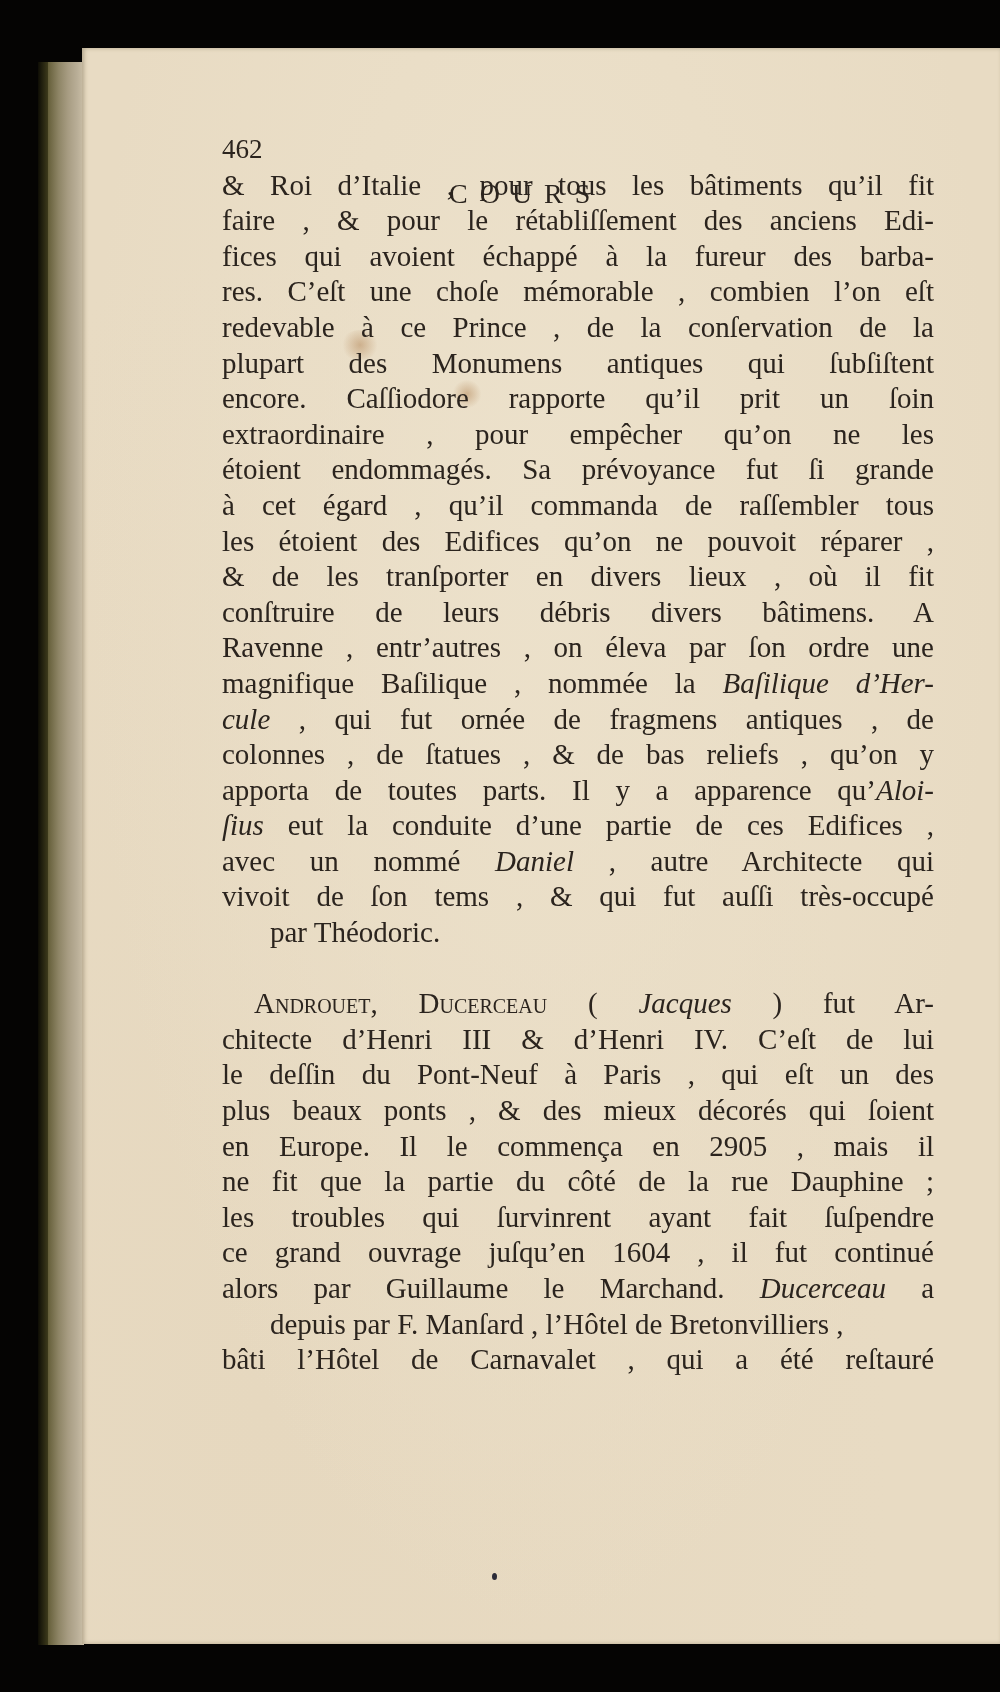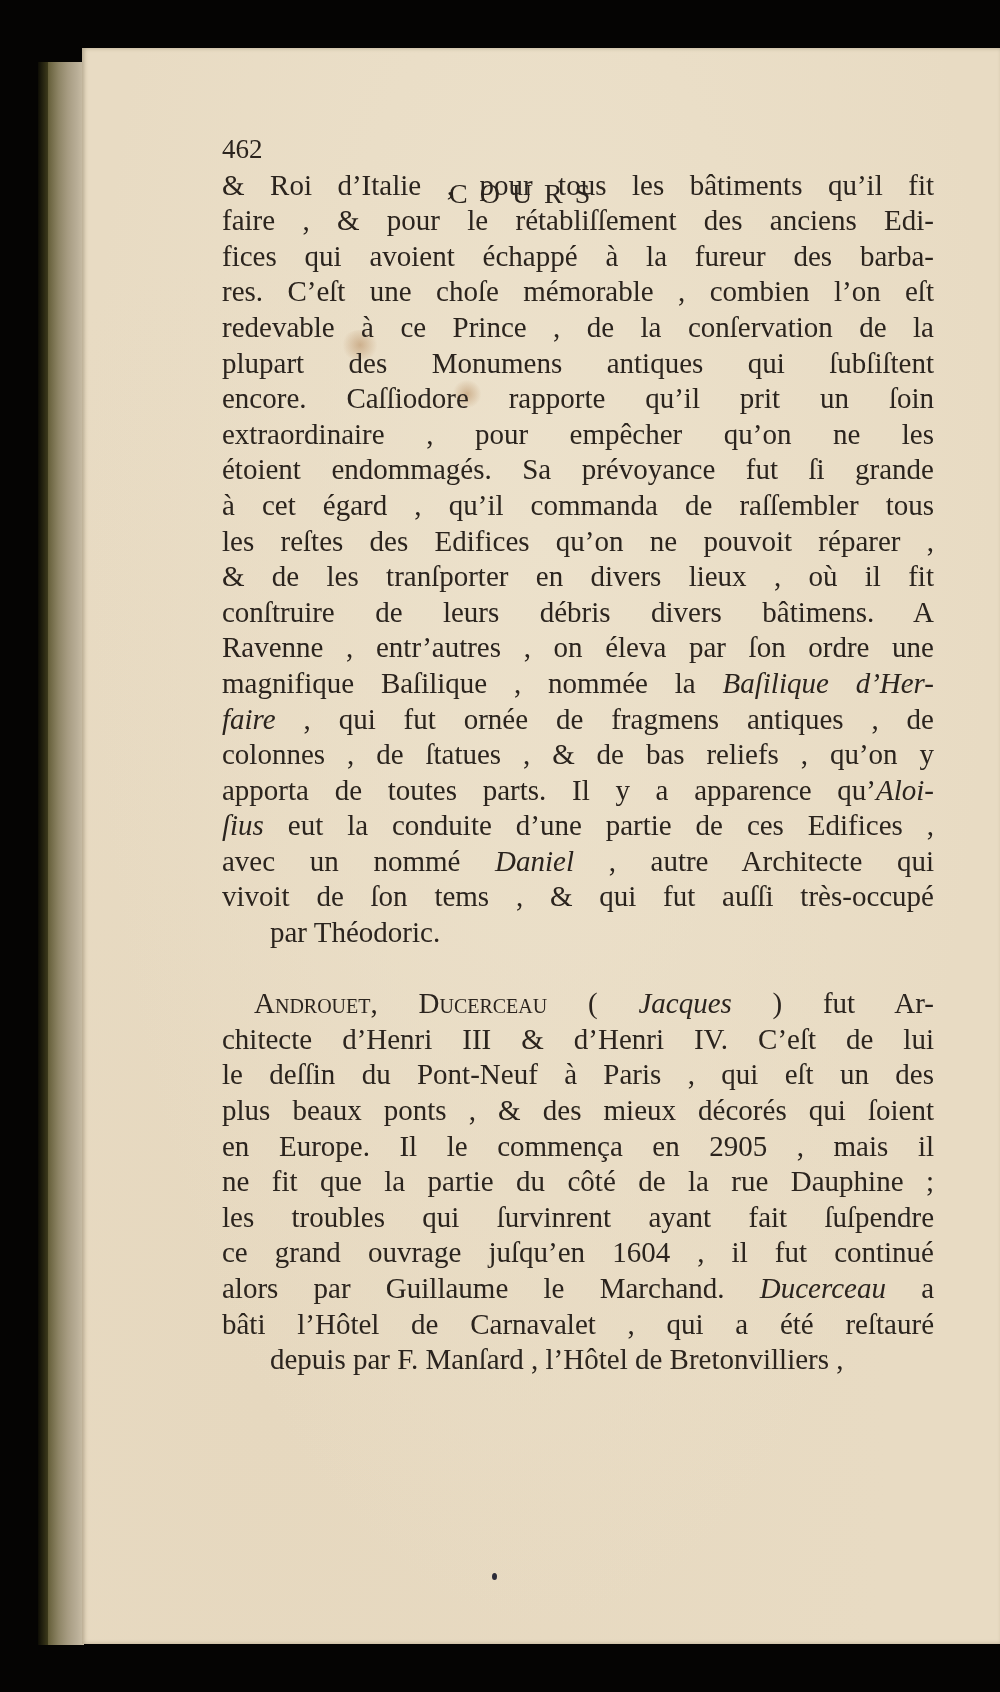--- a/index.html
+++ b/index.html
@@ -66,42 +66,42 @@
       <span class="line"><span>&amp; Roi d’Italie , pour tous les bâtiments qu’il fit</span></span>
       <span class="line"><span>faire , &amp; pour le rétabliſſement des anciens Edi-</span></span>
       <span class="line"><span>fices qui avoient échappé à la fureur des barba-</span></span>
       <span class="line"><span>res. C’eſt une choſe mémorable , combien l’on eſt</span></span>
       <span class="line"><span>redevable à ce Prince , de la conſervation de la</span></span>
       <span class="line"><span>plupart des Monumens antiques qui ſubſiſtent</span></span>
       <span class="line"><span>encore. Caſſiodore rapporte qu’il prit un ſoin</span></span>
       <span class="line"><span>extraordinaire , pour empêcher qu’on ne les</span></span>
       <span class="line"><span>étoient endommagés. Sa prévoyance fut ſi grande</span></span>
       <span class="line"><span>à cet égard , qu’il commanda de raſſembler tous</span></span>
-      <span class="line"><span>les reſtes des Edifices qu’on ne pouvoit réparer ,</span></span>
+      <span class="line"><span>les étoient des Edifices qu’on ne pouvoit réparer ,</span></span>
       <span class="line"><span>&amp; de les tranſporter en divers lieux , où il fit</span></span>
       <span class="line"><span>conſtruire de leurs débris divers bâtimens. A</span></span>
       <span class="line"><span>Ravenne , entr’autres , on éleva par ſon ordre une</span></span>
       <span class="line"><span>magnifique Baſilique , nommée la </span><i>Baſilique d’Her-</i></span>
-      <span class="line"><i>faire</i><span> , qui fut ornée de fragmens antiques , de</span></span>
+      <span class="line"><i>cule</i><span> , qui fut ornée de fragmens antiques , de</span></span>
       <span class="line"><span>colonnes , de ſtatues , &amp; de bas reliefs , qu’on y</span></span>
       <span class="line"><span>apporta de toutes parts. Il y a apparence qu’</span><i>Aloi-</i></span>
       <span class="line"><i>ſius</i><span> eut la conduite d’une partie de ces Edifices ,</span></span>
       <span class="line"><span>avec un nommé </span><i>Daniel</i><span> , autre Architecte qui</span></span>
       <span class="line"><span>vivoit de ſon tems , &amp; qui fut auſſi très-occupé</span></span>
       <span class="line last"><span>par Théodoric.</span></span>
     </div>
   <div class="gap"></div>
   <div id="para2">
       <span class="line indent"><span class="sc">Androuet, Ducerceau</span><span> ( </span><i>Jacques</i><span> ) fut Ar-</span></span>
       <span class="line"><span>chitecte d’Henri III &amp; d’Henri IV. C’eſt de lui</span></span>
       <span class="line"><span>le deſſin du Pont-Neuf à Paris , qui eſt un des</span></span>
       <span class="line"><span>plus beaux ponts , &amp; des mieux décorés qui ſoient</span></span>
       <span class="line"><span>en Europe. Il le commença en 2905 , mais il</span></span>
       <span class="line"><span>ne fit que la partie du côté de la rue Dauphine ;</span></span>
       <span class="line"><span>les troubles qui ſurvinrent ayant fait ſuſpendre</span></span>
       <span class="line"><span>ce grand ouvrage juſqu’en 1604 , il fut continué</span></span>
       <span class="line"><span>alors par Guillaume le Marchand. </span><i>Ducerceau</i><span> a</span></span>
+      <span class="line last"><span>depuis par F. Manſard , l’Hôtel de Bretonvilliers ,</span></span>
       <span class="line"><span>bâti l’Hôtel de Carnavalet , qui a été reſtauré</span></span>
-      <span class="line last"><span>depuis par F. Manſard , l’Hôtel de Bretonvilliers ,</span></span>
     </div>
 </div>
 
 <div class="ornament"></div>
 
 </body></html>

